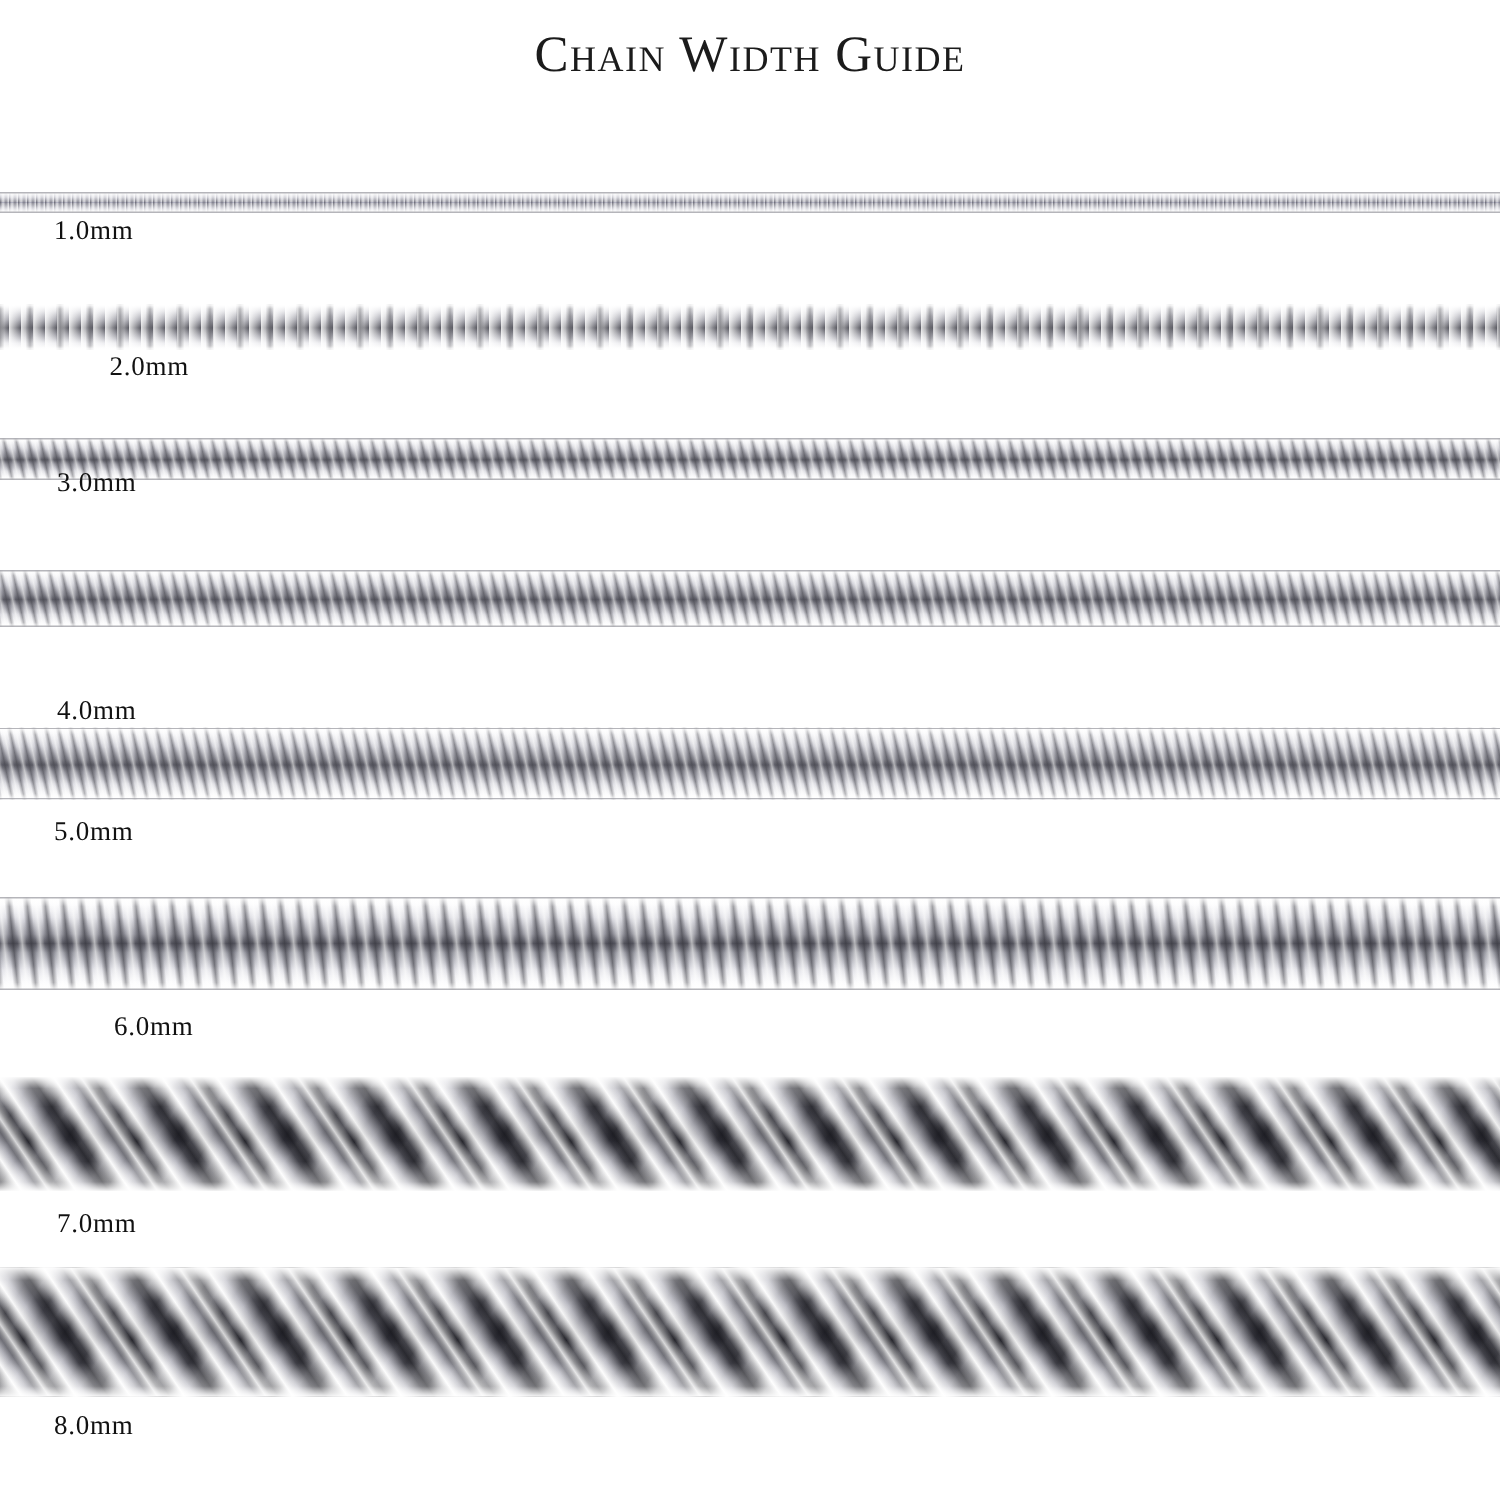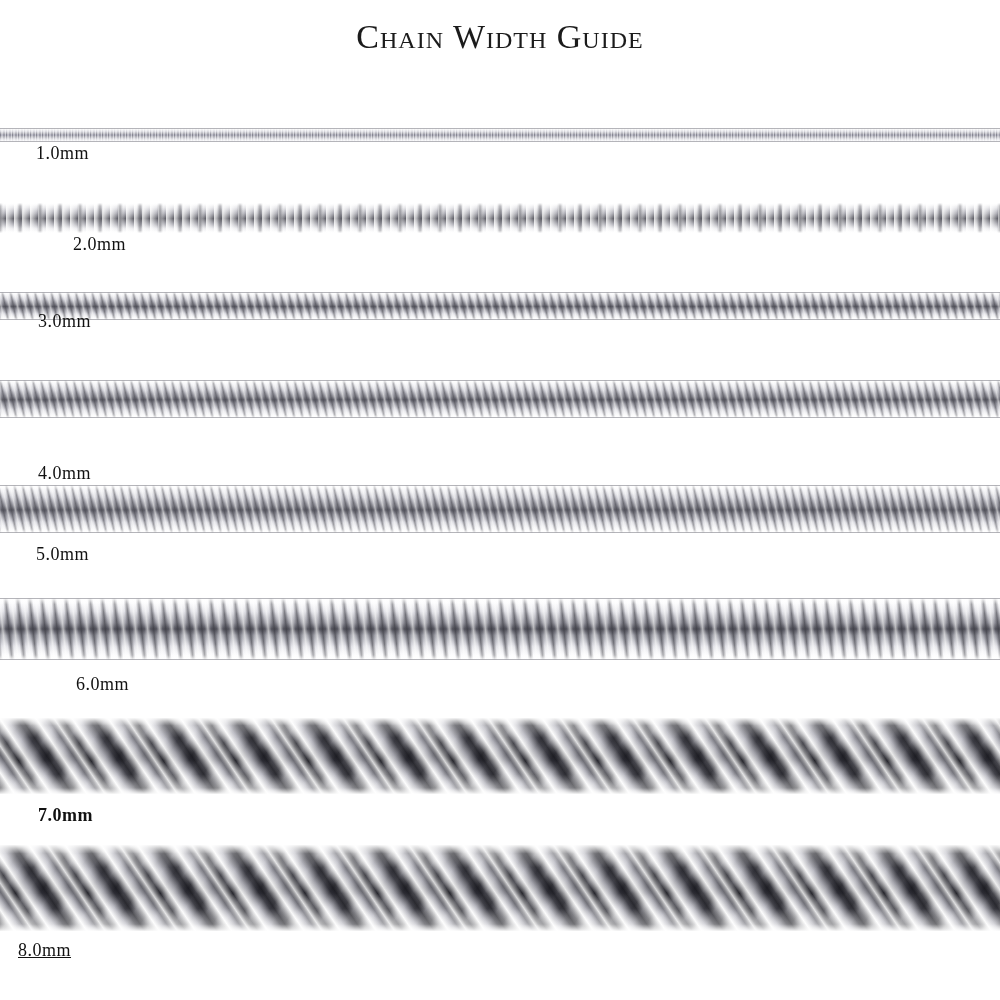--- a/index.html
+++ b/index.html
@@ -228,24 +228,24 @@
       <div class="edge-dark"></div>
     </div>
     <div class="chain-label" style="top:674px;left:36px;margin-left:40px;">6.0mm</div>
   </div>
 
   <div class="chain-row">
     <div class="chain-band" style="top:718px;height:76px;">
       <div class="metal rope"></div>
       <div class="round-shade"></div>
     </div>
-    <div class="chain-label" style="top:805px;left:38px;font-weight:bold;">7.0mm</div>
+    <div class="chain-label" style="top:805px;left:38px;">7.0mm</div>
   </div>
 
   <div class="chain-row">
     <div class="chain-band" style="top:845px;height:86px;">
       <div class="metal rope"></div>
       <div class="round-shade"></div>
     </div>
-    <div class="chain-label" style="top:940px;left:18px;text-decoration:underline;">8.0mm</div>
+    <div class="chain-label" style="top:940px;left:36px;">8.0mm</div>
   </div>
 
 </div>
 
 </body></html>

